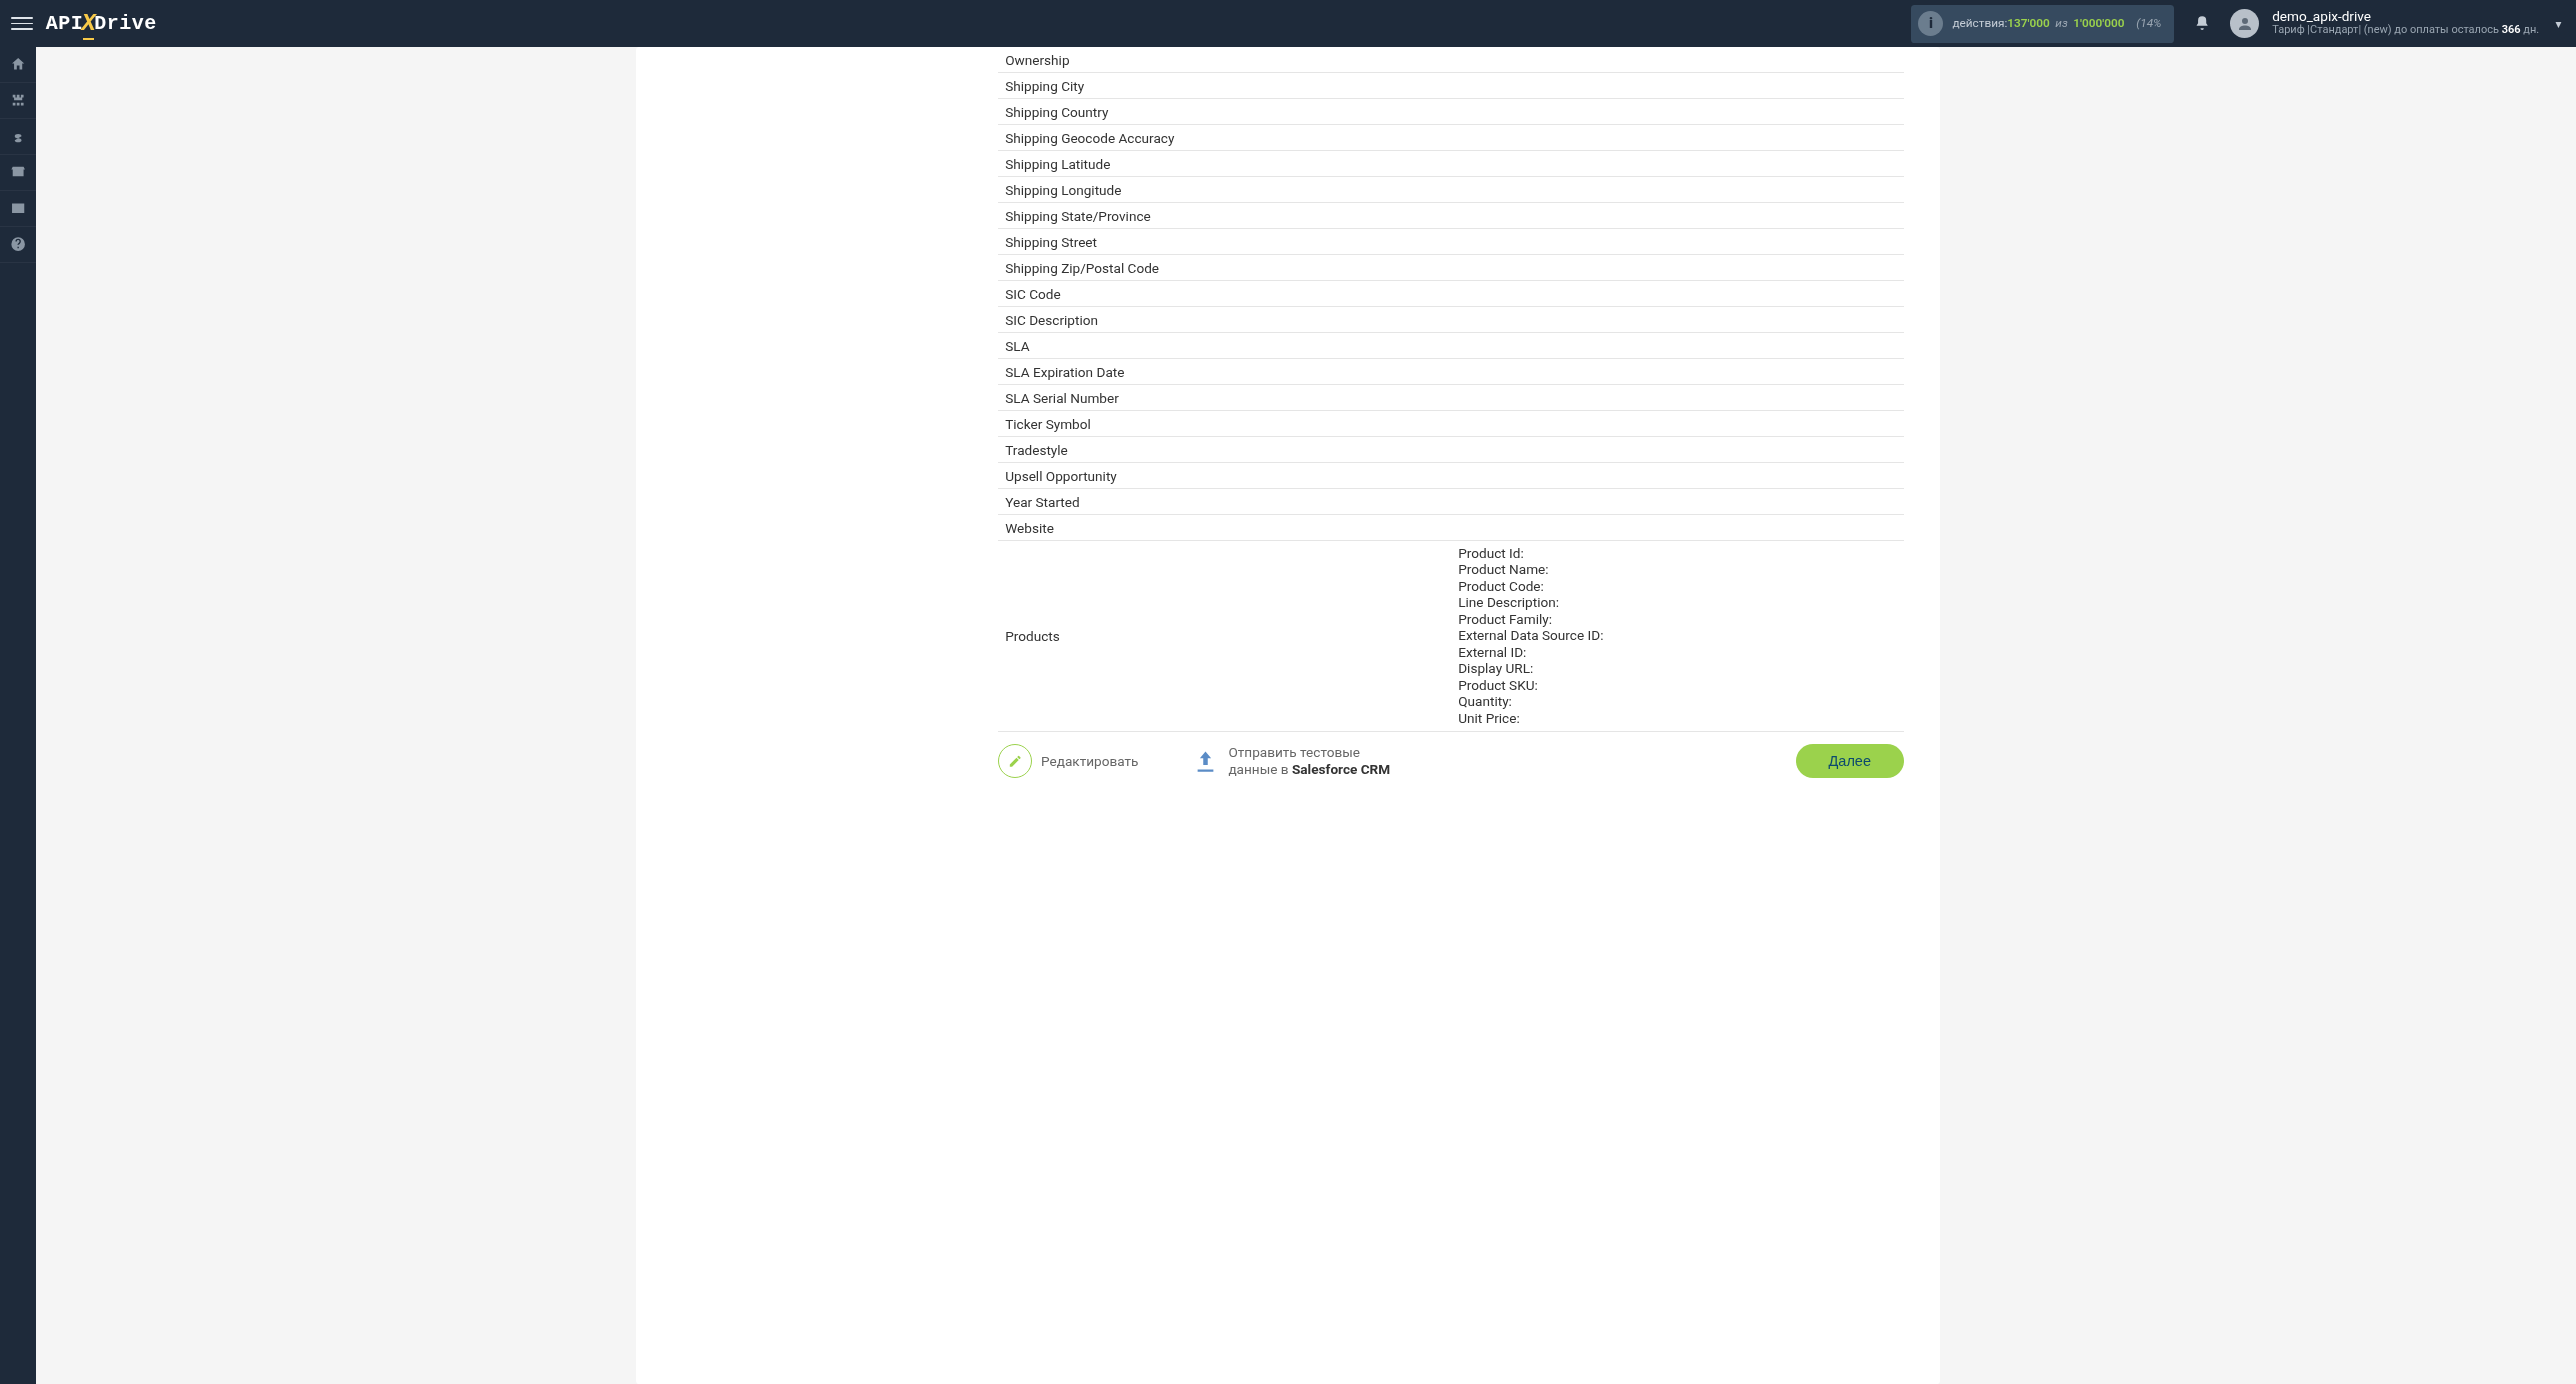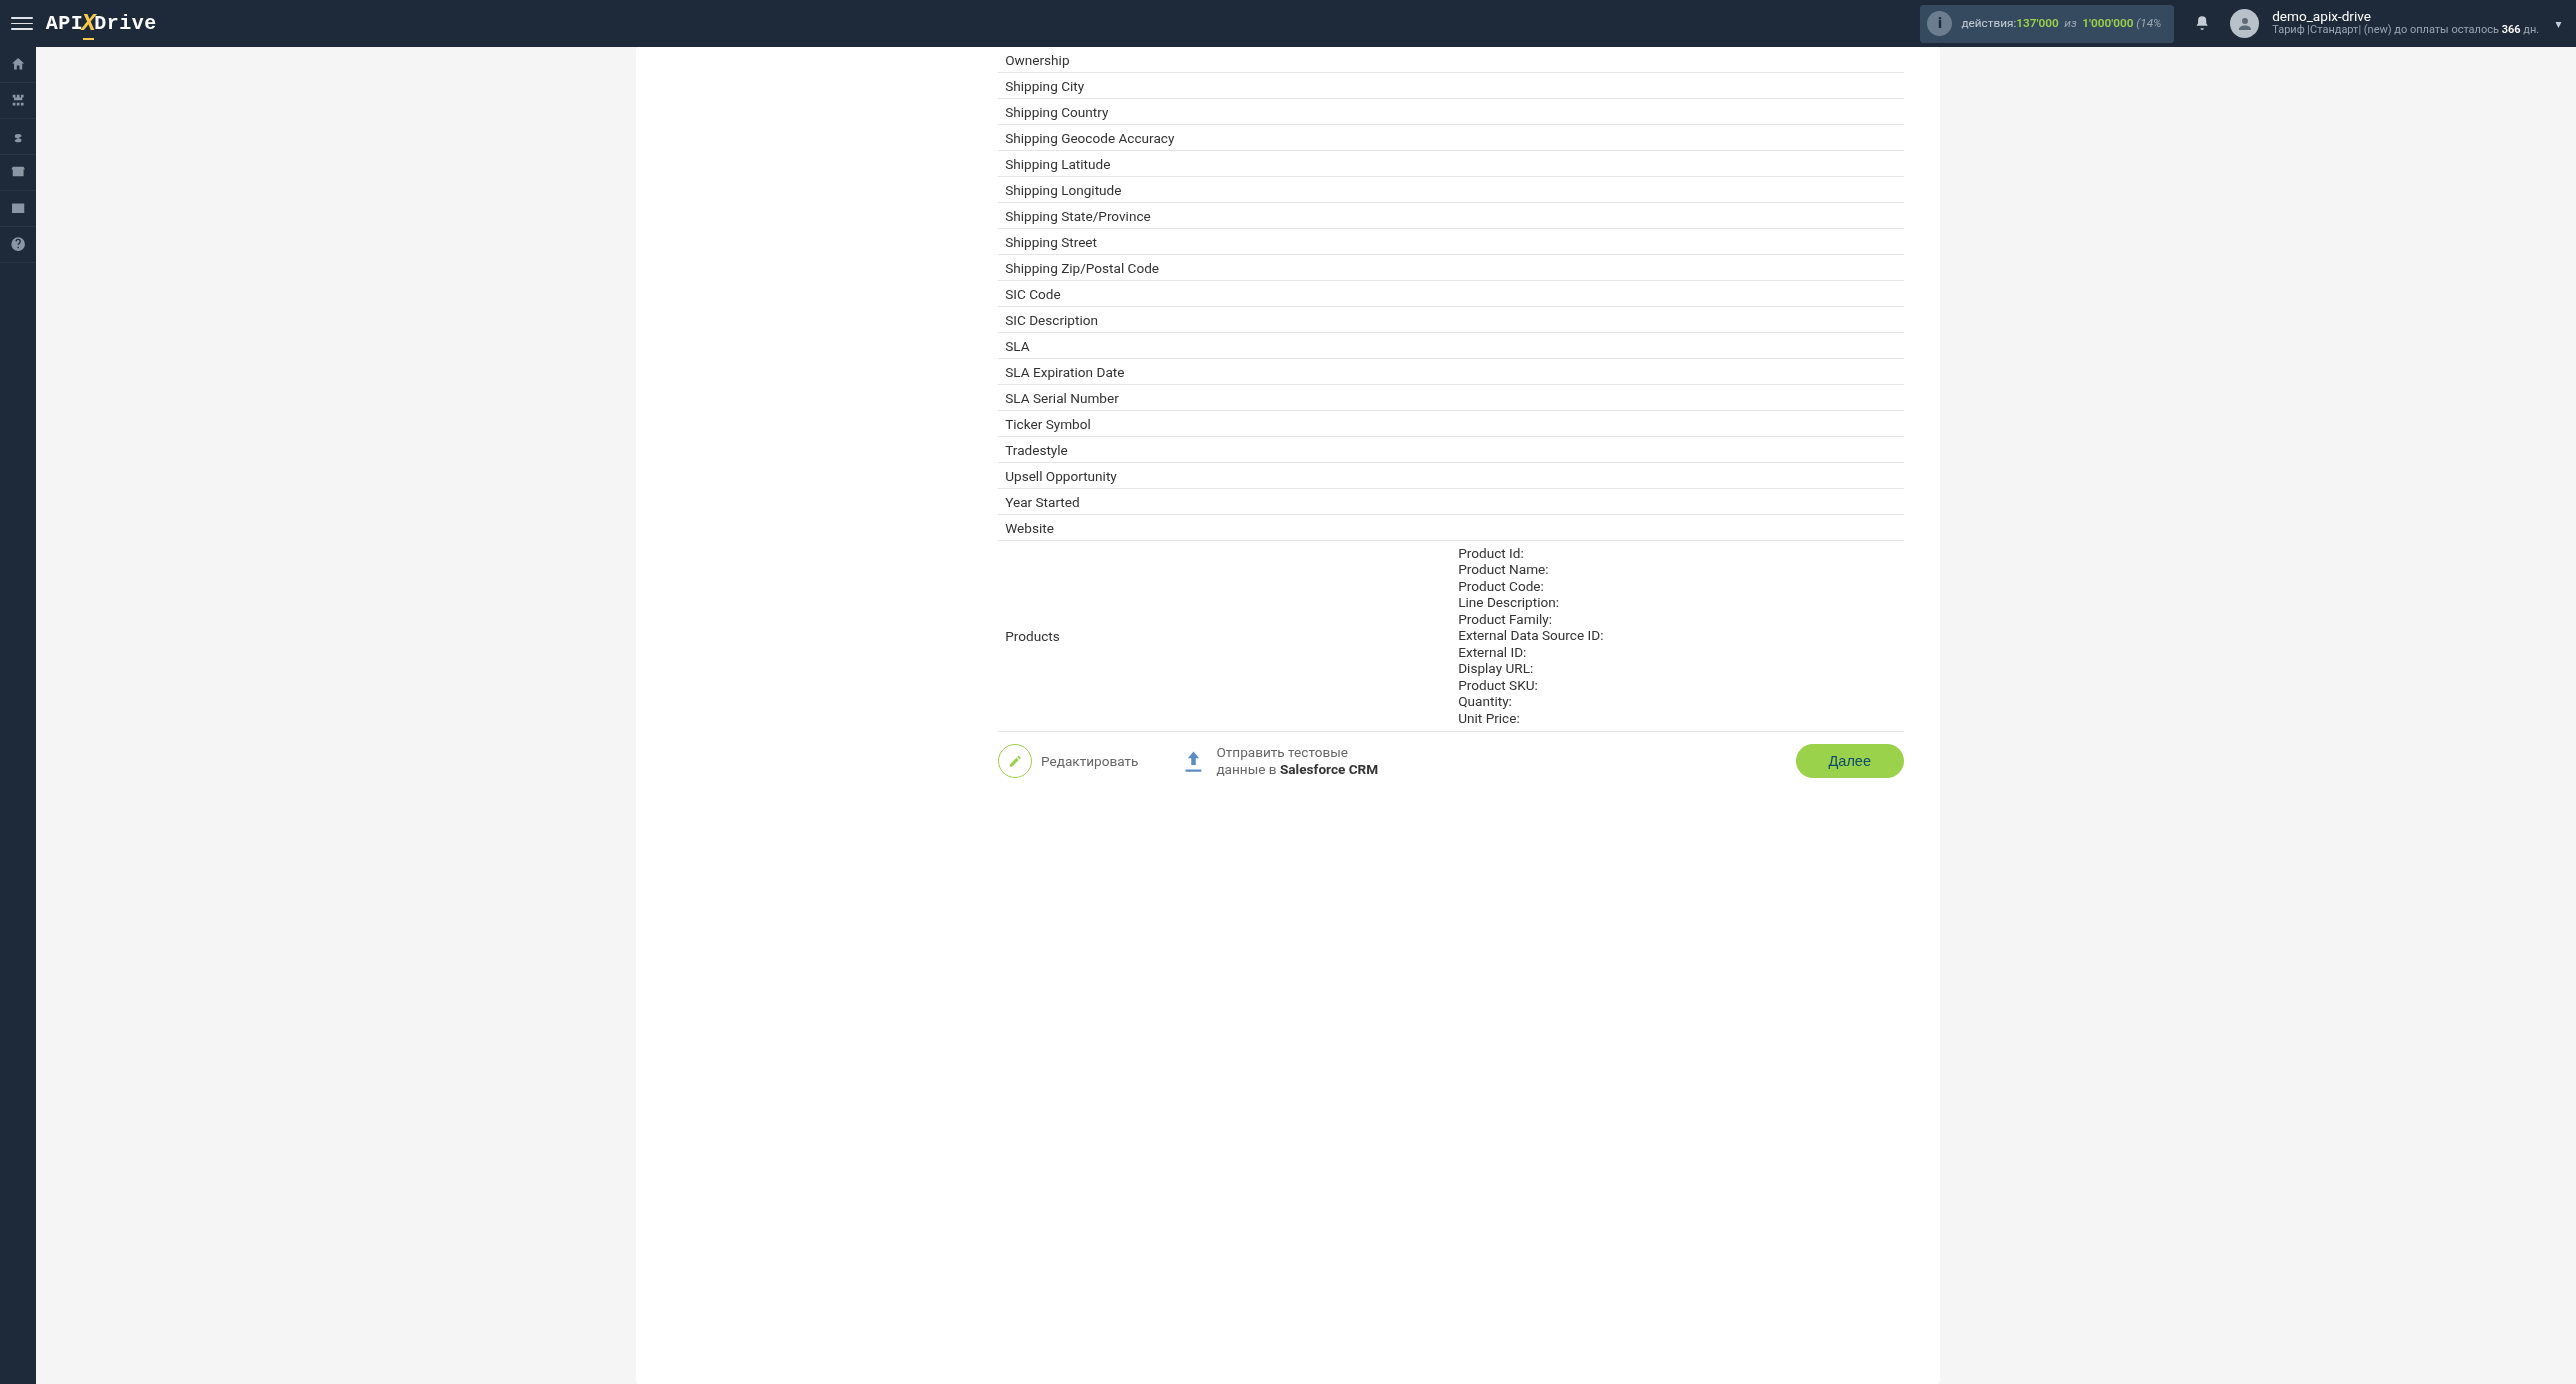--- a/index.html
+++ b/index.html
@@ -64,21 +64,21 @@
       display: flex; align-items: center; justify-content: center;
       color: #1e2a3a; font-weight: 900; font-size: 14.5px;
       flex-shrink: 0;
     }
     .actions-text { display: flex; flex-direction: row; line-height: 1.1; overflow: hidden; }
     .actions-label { color: #c5cdd6; font-size: 11.8px; }
     .actions-numbers { font-size: 11.8px; white-space: nowrap; overflow: hidden; text-overflow: ellipsis; }
     .a-used { color: #9bd24c; font-weight: 600; }
     .a-of { color: #9aa6b2; font-style: italic; margin: 0 2.7px; }
     .a-total { color: #9bd24c; font-weight: 600; }
-    .a-pct { color: #9aa6b2; font-style: italic; margin-left: 0; }
+    .a-pct { color: #9aa6b2; font-style: italic; margin-left: 9px; }
     .bell {
       width: 38px; height: 38px; display: flex; align-items: center; justify-content: center;
       margin-left: 9px; cursor: pointer;
     }
     .bell svg { width: 16.3px; height: 16.3px; fill: #c5cdd6; }
     .user-block { display: flex; align-items: flex-start; margin-left: 9px; gap: 13px; cursor: pointer; }
     .avatar {
       width: 29px; height: 29px; border-radius: 50%; background: #b8c0c9;
       display: flex; align-items: center; justify-content: center;
     }
@@ -124,21 +124,21 @@
       padding: 4.5px 0;
       font-size: 13.6px;
       color: #333;
       align-items: center;
     }
     .field-label { flex: 0 0 453px; padding: 0 7.2px; }
     .field-value { flex: 1; padding: 0 7.2px; }
     .products-cell { display: flex; flex-direction: column; gap: 0.9px; line-height: 1.15; }
     
     .footer-bar {
-      display: flex; align-items: center; gap: 6px;
+      display: flex; align-items: center; gap: 18px;
       max-width: 906px; margin-left: 362px;
       padding: 12.7px 0 0 0;
     }
     .edit-btn {
       display: flex; align-items: center; gap: 9px;
       cursor: pointer;
     }
     .edit-icon-circle {
       width: 34px; height: 34px; border-radius: 50%;
       border: 0.9px solid #9bd24c; display: flex; align-items: center; justify-content: center;

